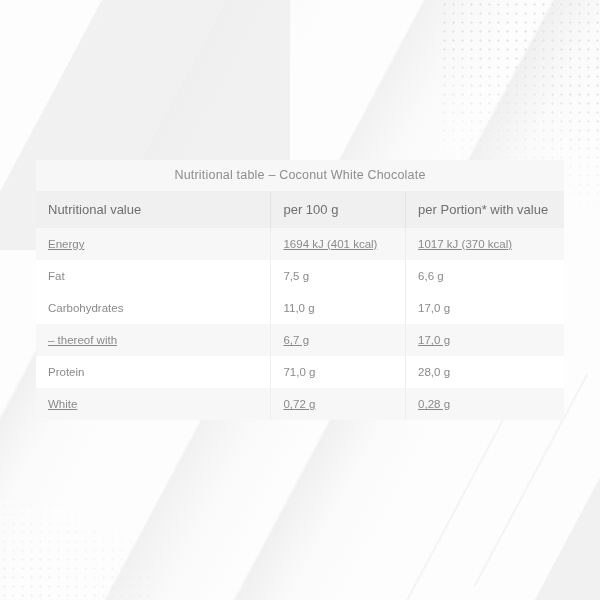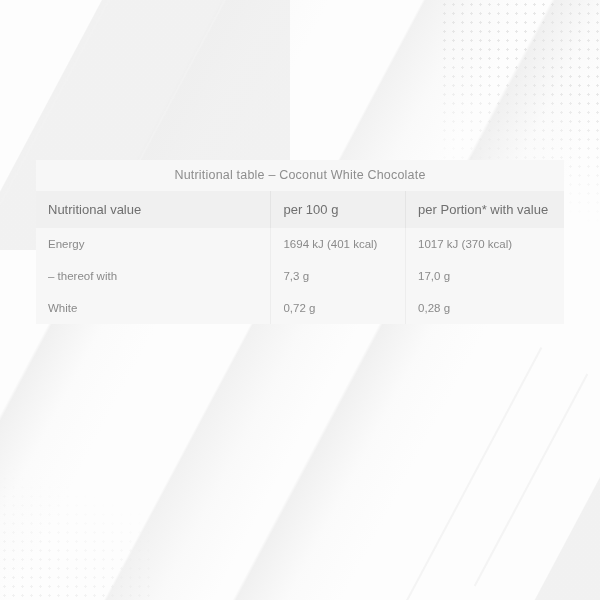--- a/index.html
+++ b/index.html
@@ -122,20 +122,21 @@
   table.nutri thead th {
     background: #f0f0f0;
     color: #6f6f6f;
     font-size: 13px;
     border-right-color: #e4e4e4;
     padding-top: 11px;
     padding-bottom: 11px;
   }
   table.nutri tbody tr.odd td {
     background: #f7f7f7;
+    text-decoration: underline;
   }
   table.nutri tbody tr.even td {
     background: #ffffff;
   }
   table.nutri tbody tr td:first-child {
     color: #8a8a8a;
   }
   col.c1 { width: 44.5%; }
   col.c2 { width: 25.5%; }
   col.c3 { width: 30%; }
@@ -171,24 +172,39 @@
           <th>per 100 g</th>
           <th>per Portion* with value</th>
         </tr>
       </thead>
       <tbody>
         <tr class="odd">
           <td>Energy</td>
           <td>1694 kJ (401 kcal)</td>
           <td>1017 kJ (370 kcal)</td>
         </tr>
+        <tr class="even">
+          <td>Fat</td>
+          <td>7,5 g</td>
+          <td>6,6 g</td>
+        </tr>
+        <tr class="even">
+          <td>Carbohydrates</td>
+          <td>11,0 g</td>
+          <td>17,0 g</td>
+        </tr>
         <tr class="odd">
           <td>– thereof with</td>
-          <td>7,3 g</td>
+          <td>6,7 g</td>
           <td>17,0 g</td>
+        </tr>
+        <tr class="even">
+          <td>Protein</td>
+          <td>71,0 g</td>
+          <td>28,0 g</td>
         </tr>
         <tr class="odd">
           <td>White</td>
           <td>0,72 g</td>
           <td>0,28 g</td>
         </tr>
       </tbody>
     </table>
   </div>
 

